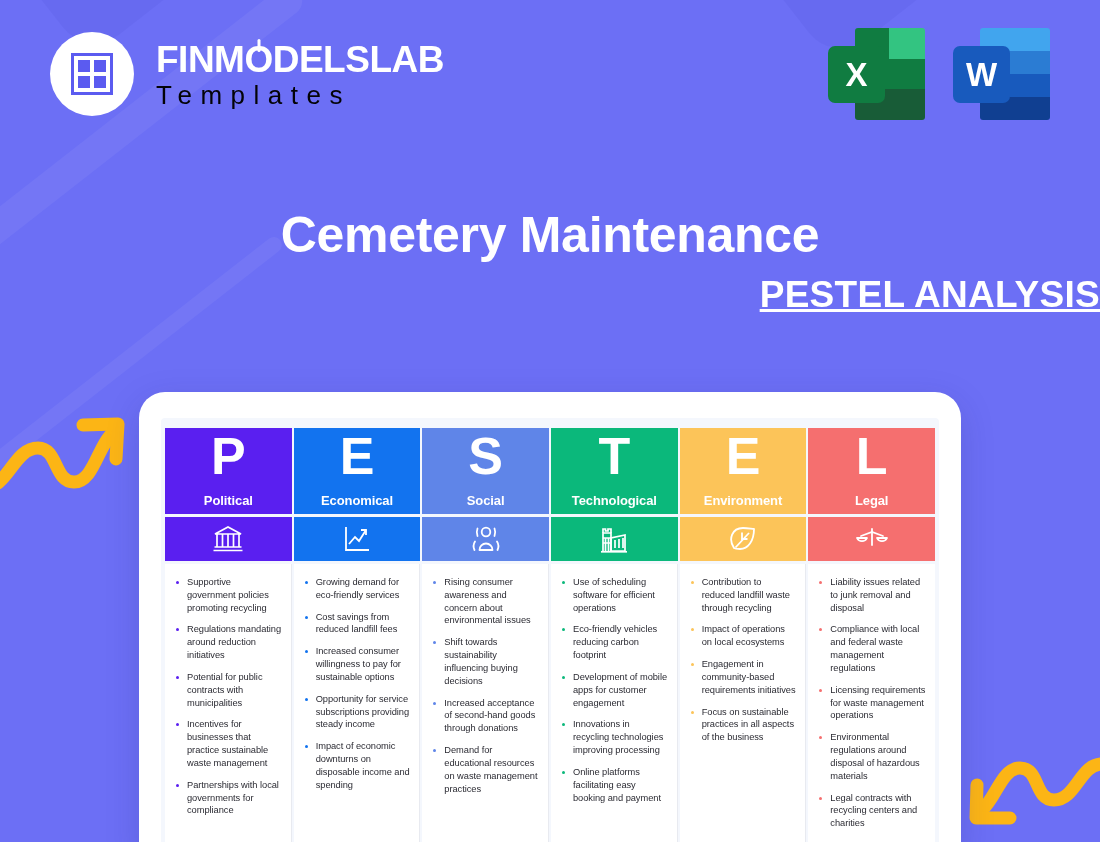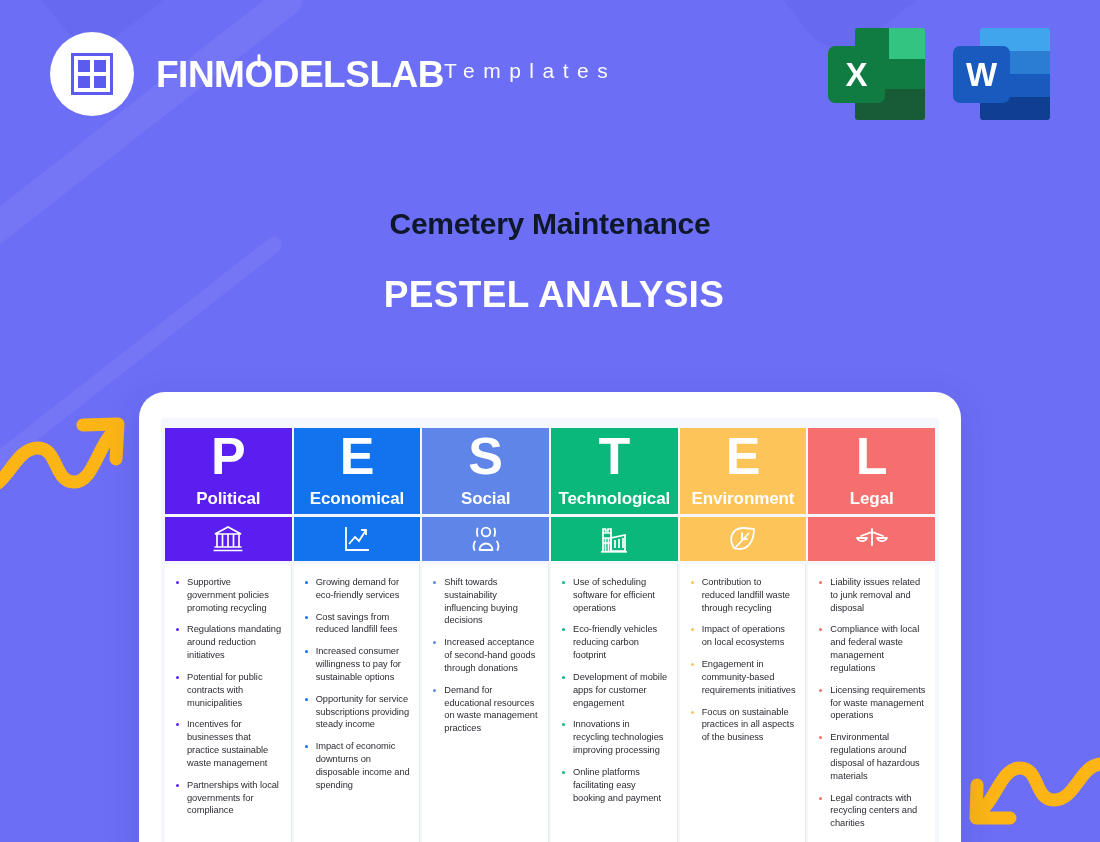--- a/index.html
+++ b/index.html
@@ -50,21 +50,21 @@
     width: 42px; height: 42px;
     border: 3px solid #5b5bf0;
     display: grid;
     grid-template-columns: 1fr 1fr;
     grid-template-rows: 1fr 1fr;
     gap: 4px;
     padding: 4px;
   }
   .brand-mark .grid-box i { display:block; background: #5b5bf0; }
 
-  .brand-text { display: flex; flex-direction: row; }
+  .brand-text { display: flex; flex-direction: column; }
   .brand-name {
     color: #ffffff;
     font-size: 37px;
     font-weight: bold;
     letter-spacing: -0.5px;
     line-height: 1;
     position: relative;
     white-space: nowrap;
   }
   
@@ -77,22 +77,22 @@
     position: absolute;
     left: 50%;
     top: -2px;
     width: 3px;
     height: 13px;
     background: #ffffff;
     transform: translateX(-50%);
     border-radius: 2px;
   }
   .brand-sub {
-    color: #ffffff;
-    font-size: 21px;
+    color: #000000;
+    font-size: 26px;
     letter-spacing: 8.5px;
     margin-top: 4px;
     line-height: 1;
     opacity: 0.97;
     white-space: nowrap;
   }
 
   
   .office-icons {
     position: absolute;
@@ -137,36 +137,37 @@
   .word .sheet span:nth-child(3){ background:#185abd; }
   .word .sheet span:nth-child(4){ background:#103f91; }
   .word .badge { background:#185abd; }
 
   
   .title-main {
     position: absolute;
     left: 0; right: 0;
     top: 207px;
     text-align: center;
-    color: #0f172a;
-    font-size: 30px;
+    color: #ffffff;
+    font-size: 50px;
     font-weight: bold;
     letter-spacing: -0.3px;
     line-height: 1.15;
   }
   .title-sub {
     position: absolute;
     left: 8px; right: 0;
     top: 274px;
-    text-align: center;
+    text-align: right;
     color: #ffffff;
     font-size: 37px;
     font-weight: bold;
     letter-spacing: 0.3px;
     line-height: 1.15;
+    text-decoration: underline;
   }
 
   
   .arrow-left  { position: absolute; left: -18px;  top: 402px; }
   .arrow-right { position: absolute; right: -6px;  top: 752px; }
 
   
   .device {
     position: absolute;
     left: 139px;
@@ -209,21 +210,21 @@
     position: absolute;
     top: 2px; left: 0; right: 0;
     text-align: center;
     color: #ffffff;
     font-size: 52px;
     font-weight: bold;
     line-height: 1;
   }
   .hdr .label {
     color: #ffffff;
-    font-size: 17px;
+    font-size: 13px;
     font-weight: bold;
     letter-spacing: -0.1px;
     line-height: 1;
   }
 
   .iconcell {
     height: 44px;
     display: flex;
     align-items: center;
     justify-content: center;
@@ -415,20 +416,21 @@
           <ul>
             <li>Growing demand for eco-friendly services</li>
             <li>Cost savings from reduced landfill fees</li>
             <li>Increased consumer willingness to pay for sustainable options</li>
             <li>Opportunity for service subscriptions providing steady income</li>
             <li>Impact of economic downturns on disposable income and spending</li>
           </ul>
         </div>
         <div class="listcell sep" style="--bullet:#5f85e8">
           <ul>
+            <li>Rising consumer awareness and concern about environmental issues</li>
             <li>Shift towards sustainability influencing buying decisions</li>
             <li>Increased acceptance of second-hand goods through donations</li>
             <li>Demand for educational resources on waste management practices</li>
           </ul>
         </div>
         <div class="listcell sep" style="--bullet:#0bb87b">
           <ul>
             <li>Use of scheduling software for efficient operations</li>
             <li>Eco-friendly vehicles reducing carbon footprint</li>
             <li>Development of mobile apps for customer engagement</li>

